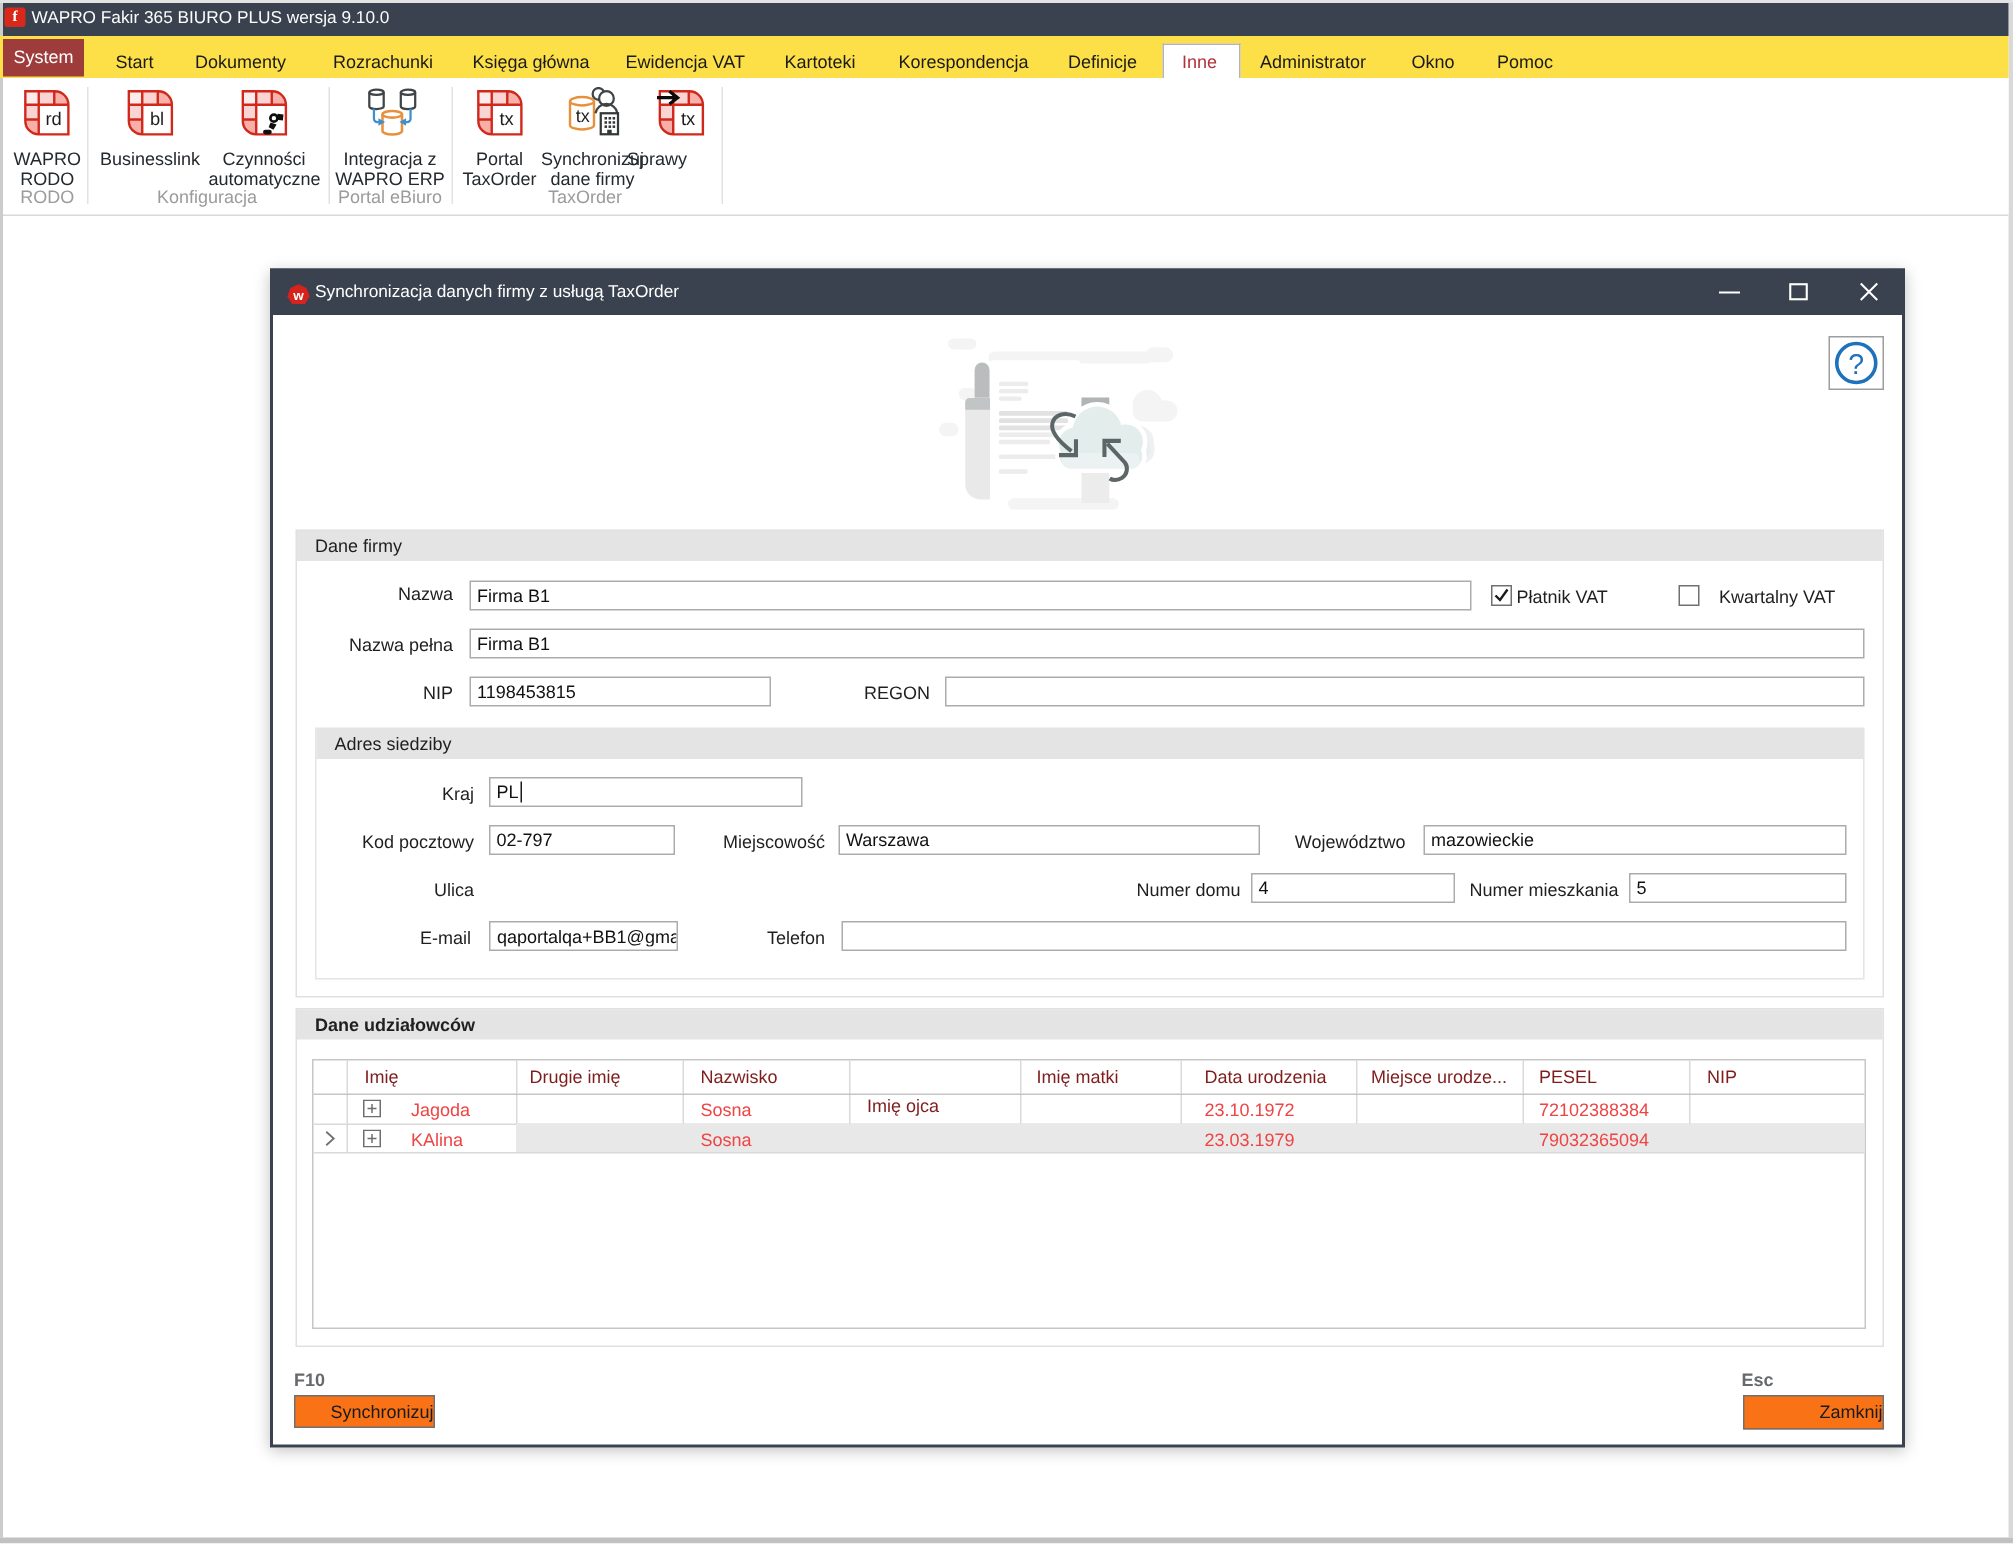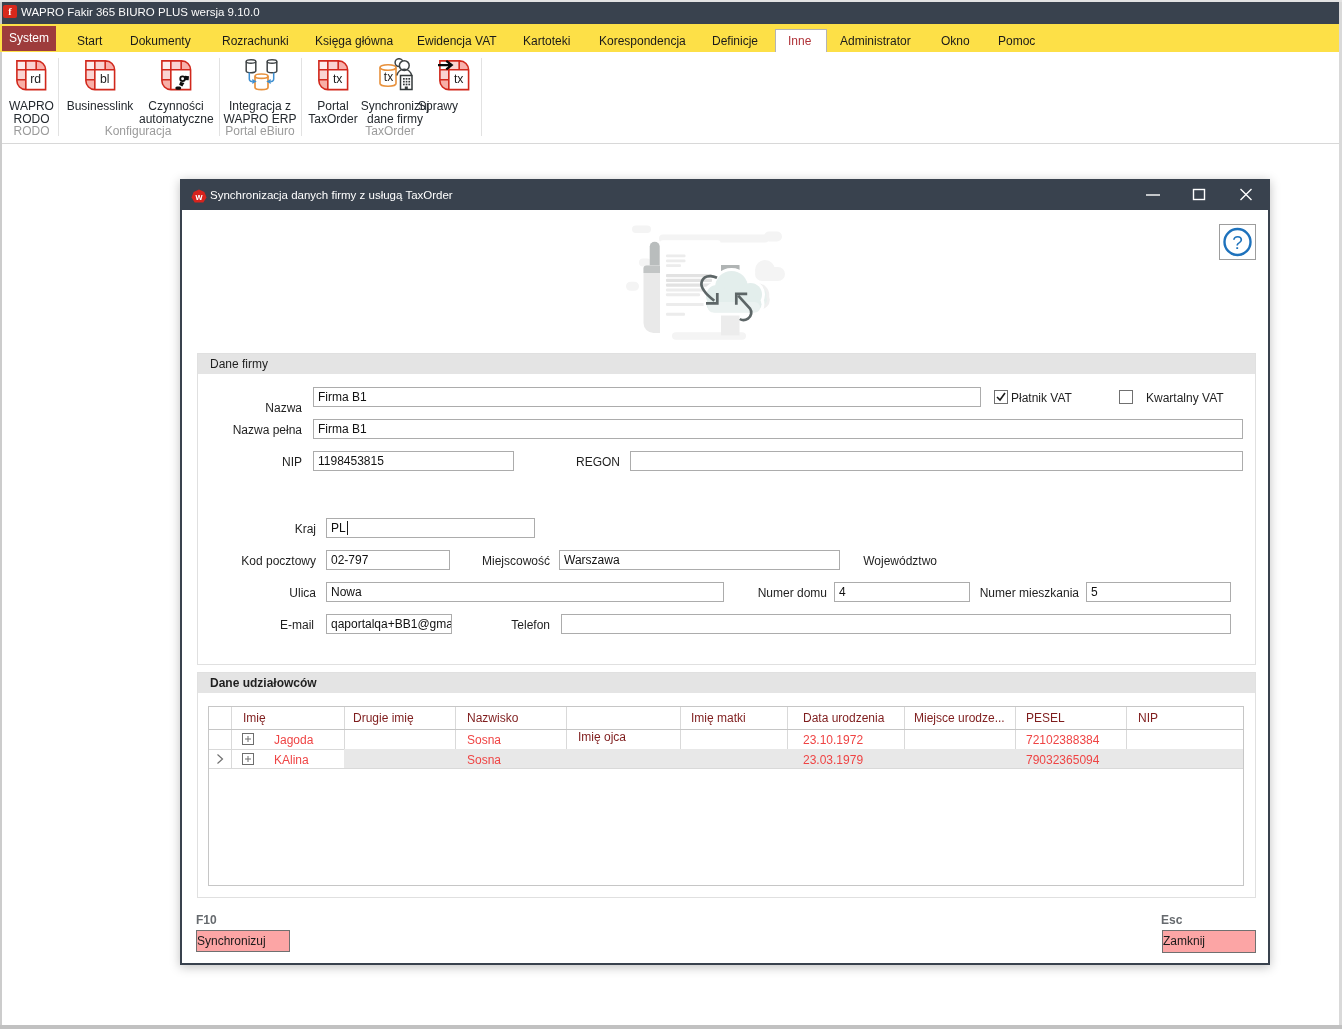--- a/index.html
+++ b/index.html
@@ -34,21 +34,21 @@
 #help-btn svg { display:block; margin:0 auto; margin-top:0px; }
 .grpbox { border:1px solid #e0e0e0; background:#fff; }
 .grpbox2 { border:1px solid #e4e4e4; background:#fff; }
 .grphdr { height:20px; background:#e4e4e4; font-size:12px; color:#1f1f1f; line-height:20px; padding-left:12px; }
 .lbl { position:absolute; font-size:12px; color:#1f1f1f; text-align:right; white-space:nowrap; }
 .lbl-l { position:absolute; font-size:12px; color:#1f1f1f; white-space:nowrap; }
 .inp { height:20px; border:1px solid #acacac; font-family:"Liberation Sans",sans-serif; font-size:12px; color:#111; padding:0 0 0 4px; background:#fff; outline:none; }
 .cb { width:14px; height:14px; border:1px solid #707070; background:#fff; text-align:center; }
 .cb svg { display:block; margin:1px auto 0; }
 .keylbl { font-size:12px; font-weight:bold; color:#666a6e; }
-.btn { border:1px solid #707070; background:#fca5a5; font-size:12px; color:#1a1a1a; text-align:left; line-height:21px; }
+.btn { border:1px solid #707070; background:#f97316; font-size:12px; color:#1a1a1a; text-align:right; line-height:21px; }
 
 #grid { left:26px; top:525px; width:1036px; height:180px; border:1px solid #c6c6c6; background:#fff; font-size:12px; }
 .gv { position:absolute; top:0; width:1px; background:#d9d9d9; height:61px; }
 .gh { position:absolute; left:0; width:1034px; height:1px; background:#d9d9d9; }
 .ghd { position:absolute; top:0; height:22px; line-height:22px; color:#7f1d1d; }
 .gc { position:absolute; height:20px; line-height:20px; color:#ef4444; }
 </style>
 </head>
 <body>
 <div id="page">
@@ -309,47 +309,50 @@
     <div class="abs" id="help-btn">
       <svg width="35" height="34" viewBox="0 0 35 34">
         <circle cx="17.5" cy="17" r="13" fill="none" stroke="#1e72bc" stroke-width="2.4"></circle>
         <text x="17.5" y="24" font-size="19" fill="#1e72bc" text-anchor="middle" font-family="Liberation Sans, sans-serif">?</text>
       </svg>
     </div>
 
     <div class="abs grpbox" style="left:15px;top:172px;width:1059px;height:312px;">
       <div class="grphdr">Dane firmy</div>
     </div>
-    <div class="lbl" style="left:0px;top:220px;width:120px;">Nazwa</div>
+    <div class="lbl" style="left:0px;top:208px;width:120px;">Nazwa</div>
     <input class="abs inp" style="left: 131px; top: 206px; width: 668px;" value="Firma B1">
     <div class="abs cb" style="left:812px;top:209px;">
         <svg width="10" height="10" viewBox="0 0 10 10">
           <path d="M1 5 L4 8 L9 1" fill="none" stroke="#1a1a1a" stroke-width="1.6"></path>
         </svg>
       </div>
     <div class="lbl-l" style="left:829px;top:210px;">Płatnik VAT</div>
     <div class="abs cb" style="left:937px;top:209px;"></div>
     <div class="lbl-l" style="left:964px;top:210px;">Kwartalny VAT</div>
     <div class="lbl" style="left:0px;top:242px;width:120px;">Nazwa pełna</div>
     <input class="abs inp" style="left: 131px; top: 238px; width: 930px;" value="Firma B1">
     <div class="lbl" style="left:0px;top:274px;width:120px;">NIP</div>
     <input class="abs inp" style="left: 131px; top: 270px; width: 201px;" value="1198453815">
     <div class="lbl" style="left:318px;top:274px;width:120px;">REGON</div>
     <input class="abs inp" style="left: 448px; top: 270px; width: 613px;" value="">
 
+    <div class="abs grpbox2" style="left:28px;top:304px;width:1033px;height:168px;">
+      <div class="grphdr">Adres siedziby</div>
+    </div>
     <div class="lbl" style="left:14px;top:341px;width:120px;">Kraj</div>
     <input class="abs inp" style="left: 144px; top: 337px; width: 209px;" value="PL">
       <div class="abs" style="left:165px;top:340px;width:1px;height:14px;background:#1a1a1a;"></div>
     <div class="lbl" style="left:14px;top:373px;width:120px;">Kod pocztowy</div>
     <input class="abs inp" style="left: 144px; top: 369px; width: 124px;" value="02-797">
     <div class="lbl" style="left:248px;top:373px;width:120px;">Miejscowość</div>
     <input class="abs inp" style="left: 377px; top: 369px; width: 281px;" value="Warszawa">
     <div class="lbl" style="left:635px;top:373px;width:120px;">Województwo</div>
+    <input class="abs inp" style="left: 767px; top: 369px; width: 282px;" value="mazowieckie">
     <div class="lbl" style="left:14px;top:405px;width:120px;">Ulica</div>
-    <input class="abs inp" style="left: 144px; top: 401px; width: 398px;" value="Nowa">
     <div class="lbl" style="left:525px;top:405px;width:120px;">Numer domu</div>
     <input class="abs inp" style="left: 652px; top: 401px; width: 136px;" value="4">
     <div class="lbl" style="left:777px;top:405px;width:120px;">Numer mieszkania</div>
     <input class="abs inp" style="left: 904px; top: 401px; width: 145px;" value="5">
     <div class="lbl" style="left:12px;top:437px;width:120px;">E-mail</div>
     <input class="abs inp" style="left: 144px; top: 433px; width: 126px;" value="qaportalqa+BB1@gma">
     <div class="lbl" style="left:248px;top:437px;width:120px;">Telefon</div>
     <input class="abs inp" style="left: 379px; top: 433px; width: 670px;" value="">
 
     <div class="abs grpbox" style="left:15px;top:491px;width:1059px;height:226px;">

